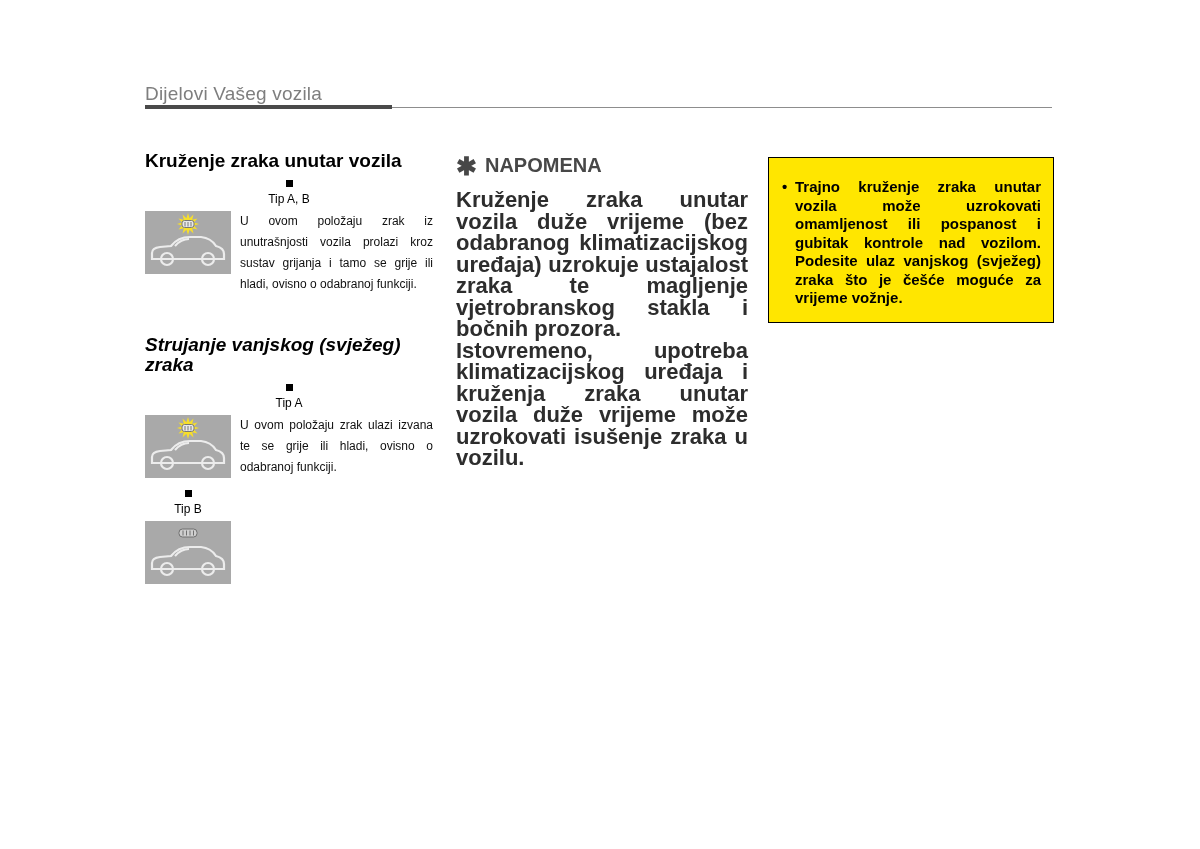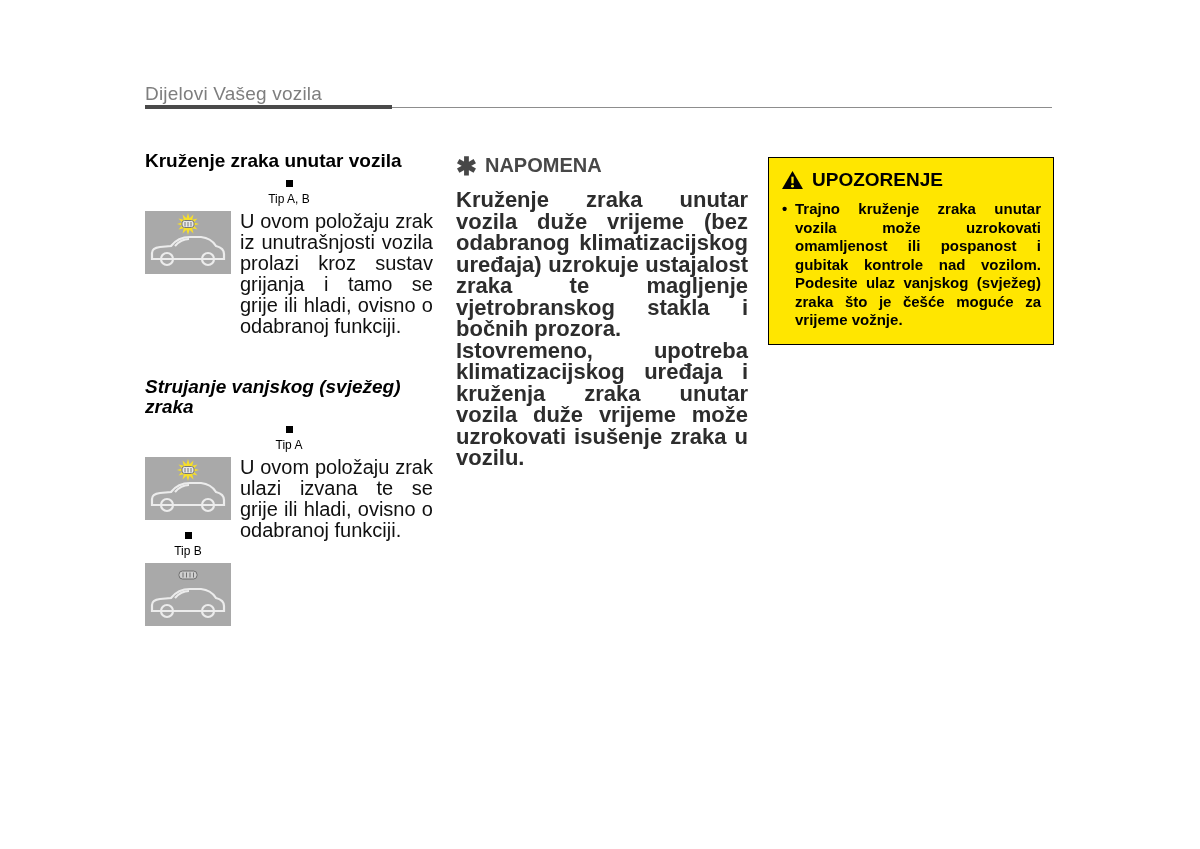--- a/index.html
+++ b/index.html
@@ -15,21 +15,21 @@
 
   
   .col-left { position:absolute; left:145px; top:151px; width:288px; }
   .sec-title { font-size:19px; font-weight:bold; color:#000; line-height:20px; }
   .tip { display:flex; align-items:center; gap:5px; font-size:12px; color:#000; margin-top:9px;flex-direction:column; }
   .tip-square { width:7px; height:7px; background:#000; display:inline-block; flex:none; }
   .media-row { display:flex; gap:9px; margin-top:5px; align-items:flex-start; }
   .car-box { width:86px; height:63px; flex:none; display:block; }
   .left-stack { width:86px; flex:none;text-align:center; }
   .left-stack .tip { margin:12px 0 5px; }
-  .body-text { flex:1; font-size:20px; line-height:21px; text-align:justify; color:#101010; }
+  .body-text { flex:1; font-size:12px; line-height:21px; text-align:justify; color:#101010; }
   .sec-gap { margin-top:40px;font-style:italic; }
 
   
   .col-note { position:absolute; left:456px; top:154px; width:292px; }
   .note-title { display:flex; align-items:center; gap:8px; font-size:20px; font-weight:bold; color:#474747; }
   .note-asterisk { font-size:25px; line-height:20px; color:#474747; }
   .note-body { margin-top:12px; font-size:22px; font-weight:bold; line-height:21.5px; text-align:justify; color:#2d2d2d; }
 
   
   .warn-box { position:absolute; left:768px; top:157px; width:286px; background:#ffe600; border:1.5px solid #000; padding:11px 12px 14px 12px; }
@@ -141,28 +141,20 @@
   <div class="col-note">
     <div class="note-title">
       <span class="note-asterisk">✱</span>
       <span>NAPOMENA</span>
     </div>
     <p class="note-body">Kruženje zraka unutar vozila duže vrijeme (bez odabranog klimatizacijskog uređaja) uzrokuje ustajalost zraka te magljenje vjetrobranskog stakla i bočnih prozora.</p>
     <p class="note-body" style="margin-top:0;">Istovremeno, upotreba klimatizacijskog uređaja i kruženja zraka unutar vozila duže vrijeme može uzrokovati isušenje zraka u vozilu.</p>
   </div>
 
   <div class="warn-box">
-    <div class="warn-title">
-      <svg class="warn-tri" viewBox="0 0 24 21">
-        <path d="M12 1 L23 20 L1 20 Z" fill="#000"></path>
-        <rect x="10.8" y="7" width="2.4" height="7" fill="#ffe600"></rect>
-        <circle cx="12" cy="17" r="1.5" fill="#ffe600"></circle>
-      </svg>
-      <span>UPOZORENJE</span>
-    </div>
     <div class="warn-list">
       <div class="warn-item">Trajno kruženje zraka unutar vozila može uzrokovati omamljenost ili pospanost i gubitak kontrole nad vozilom. Podesite ulaz vanjskog (svježeg) zraka što je češće moguće za vrijeme vožnje.</div>
     </div>
   </div>
 
   <div class="footer-rule"></div>
   <div class="footer-vline"></div>
   <div class="footer-sec">4</div>
   <div class="footer-page">156</div>
 

